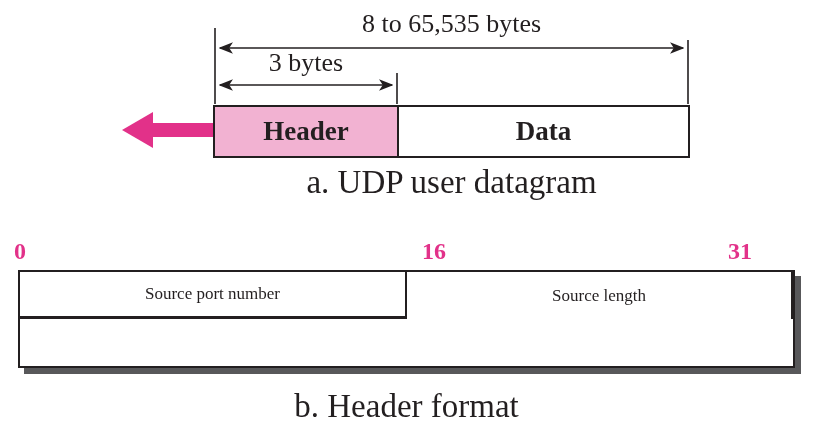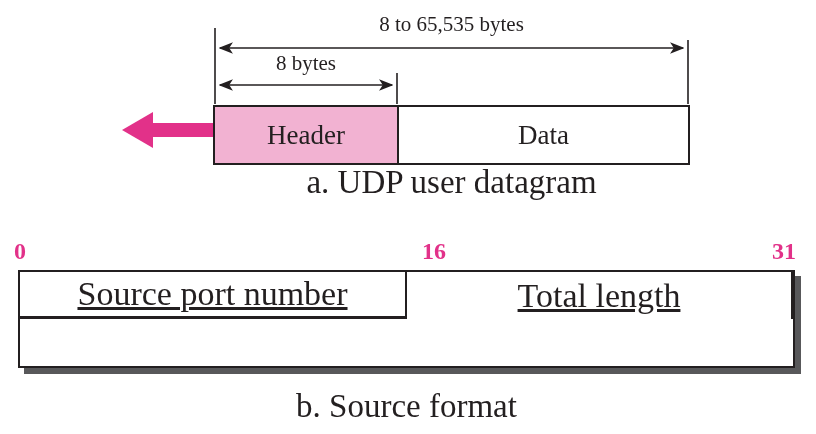--- a/index.html
+++ b/index.html
@@ -19,35 +19,36 @@
     left: 0; top: 0;
     width: 816px; height: 434px;
     pointer-events: none;
   }
   .dimline { stroke: var(--line, #231f20); stroke-width: 1.6; fill: none; }
   .pink-shape { fill: var(--accent-pink, #e23189); stroke: none; }
 
   .dim-label {
     position: absolute;
     text-align: center;
-    font-size: 21px;
+    font-size: 26px;
     line-height: 30px;
     white-space: nowrap;
   }
   .lbl-total  { left: 215px; width: 473px; top: 9px; }
   .lbl-8bytes { left: 215px; width: 182px; top: 48px; }
 
   .dg-box {
     position: absolute;
     left: 213px; top: 105px;
-    width: 477px; height: 60px;
+    width: 477px; height: 53px;
     display: flex;
     border: 2px solid var(--line, #231f20);
     box-sizing: border-box;
     background: #ffffff;
+    font-weight: bold;
   }
   .dg-cell {
     display: flex;
     align-items: center;
     justify-content: center;
     font-size: 27px;
     box-sizing: border-box;
   }
   .dg-header {
     width: 184px;
@@ -69,42 +70,41 @@
   .bit-label {
     position: absolute;
     top: 238px;
     font-size: 24px;
     line-height: 26px;
     font-weight: bold;
     color: var(--accent-pink, #e23189);
   }
   .bit-0  { left: 14px; }
   .bit-16 { left: 396px; width: 50px; text-align: right; }
-  .bit-31 { left: 744px; width: 52px; text-align: right; }
+  .bit-31 { left: 728px; width: 52px; }
 
   .hf-table {
     position: absolute;
     left: 18px; top: 270px;
     width: 777px; height: 98px;
     display: grid;
     grid-template-columns: 387px 1fr;
     grid-template-rows: 1fr 1fr;
     border: 2px solid var(--line, #231f20);
     box-sizing: border-box;
     background: #ffffff;
     box-shadow: 6px 6px 0 0 var(--shadow, #58585a);
   }
   .hf-cell {
     display: flex;
     align-items: center;
     justify-content: center;
-    font-size: 34px;
+    font-size: 17px;
     box-sizing: border-box;
     white-space: nowrap;
-    text-decoration: underline;
   }
   .hf-c0 { border-right: 2px solid var(--line, #231f20); }
   .hf-r0 { border-bottom: 3px solid var(--line, #231f20); }
 </style>
 </head>
 <body>
 
 <div class="canvas">
 
   <svg class="overlay" viewBox="0 0 816 434" xmlns="http://www.w3.org/2000/svg">
@@ -121,33 +121,33 @@
     <line class="dimline" x1="220" y1="48" x2="683" y2="48" marker-start="url(#arr)" marker-end="url(#arr)"></line>
     <line class="dimline" x1="220" y1="85" x2="392" y2="85" marker-start="url(#arr)" marker-end="url(#arr)"></line>
 
     <g>
       <polygon class="pink-shape" points="122,130 153,112 153,148"></polygon>
       <rect class="pink-shape" x="150" y="123" width="65" height="14"></rect>
     </g>
   </svg>
 
   <div class="dim-label lbl-total">8 to 65,535 bytes</div>
-  <div class="dim-label lbl-8bytes">8 bytes</div>
+  <div class="dim-label lbl-8bytes">3 bytes</div>
 
   <div class="dg-box">
     <div class="dg-cell dg-header">Header</div>
     <div class="dg-cell dg-data">Data</div>
   </div>
 
   <div class="caption cap-a">a. UDP user datagram</div>
 
   <div class="bit-label bit-0">0</div>
   <div class="bit-label bit-16">16</div>
   <div class="bit-label bit-31">31</div>
 
   <div class="hf-table">
     <div class="hf-cell hf-c0 hf-r0">Source port number</div>
-    <div class="hf-cell hf-c0">Total length</div>
+    <div class="hf-cell hf-c0">Source length</div>
   </div>
 
-  <div class="caption cap-b">b. Source format</div>
+  <div class="caption cap-b">b. Header format</div>
 
 </div>
 
 </body></html>

